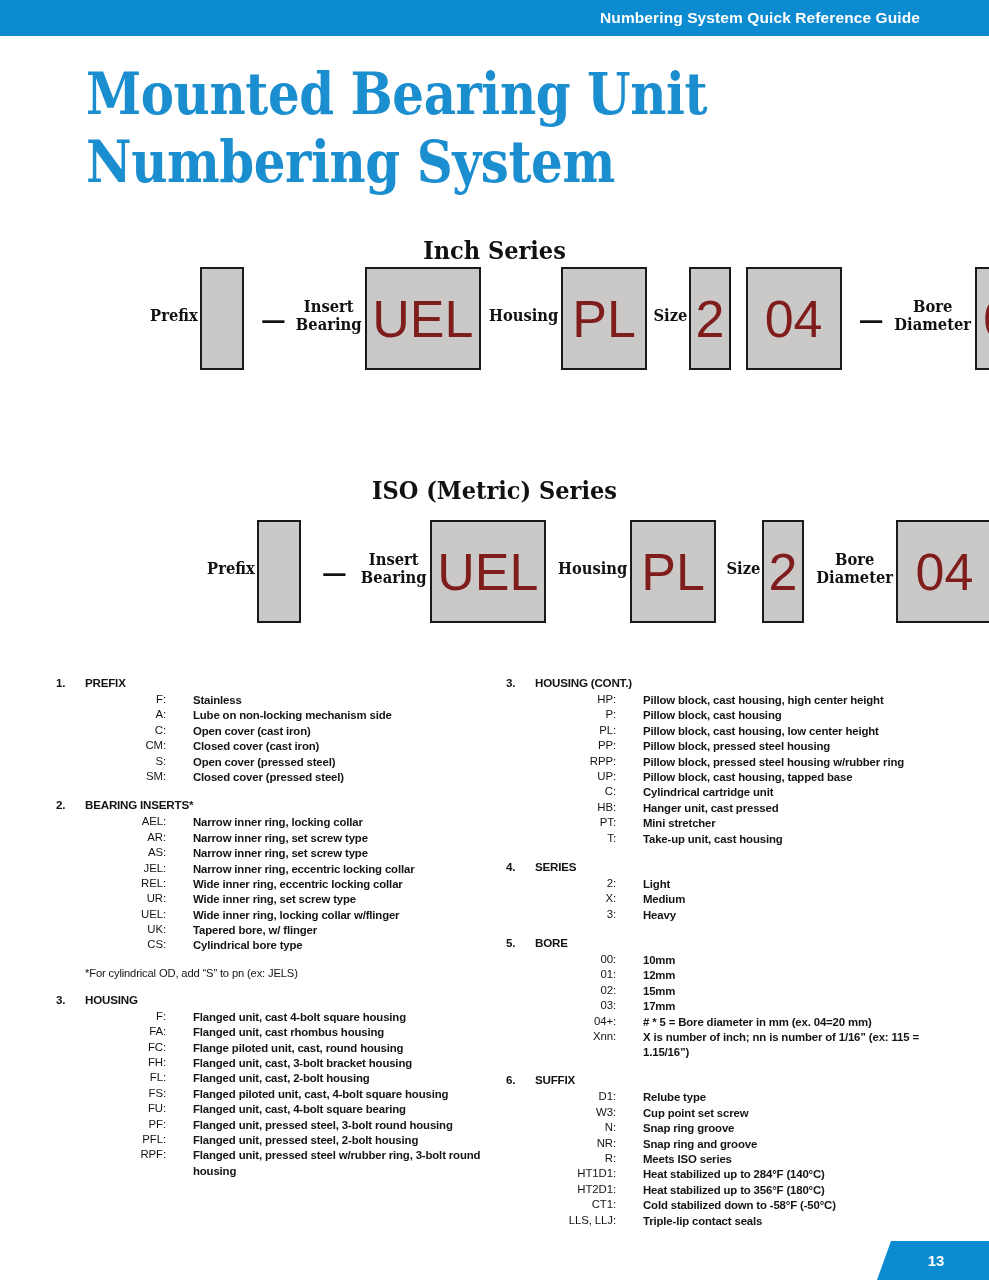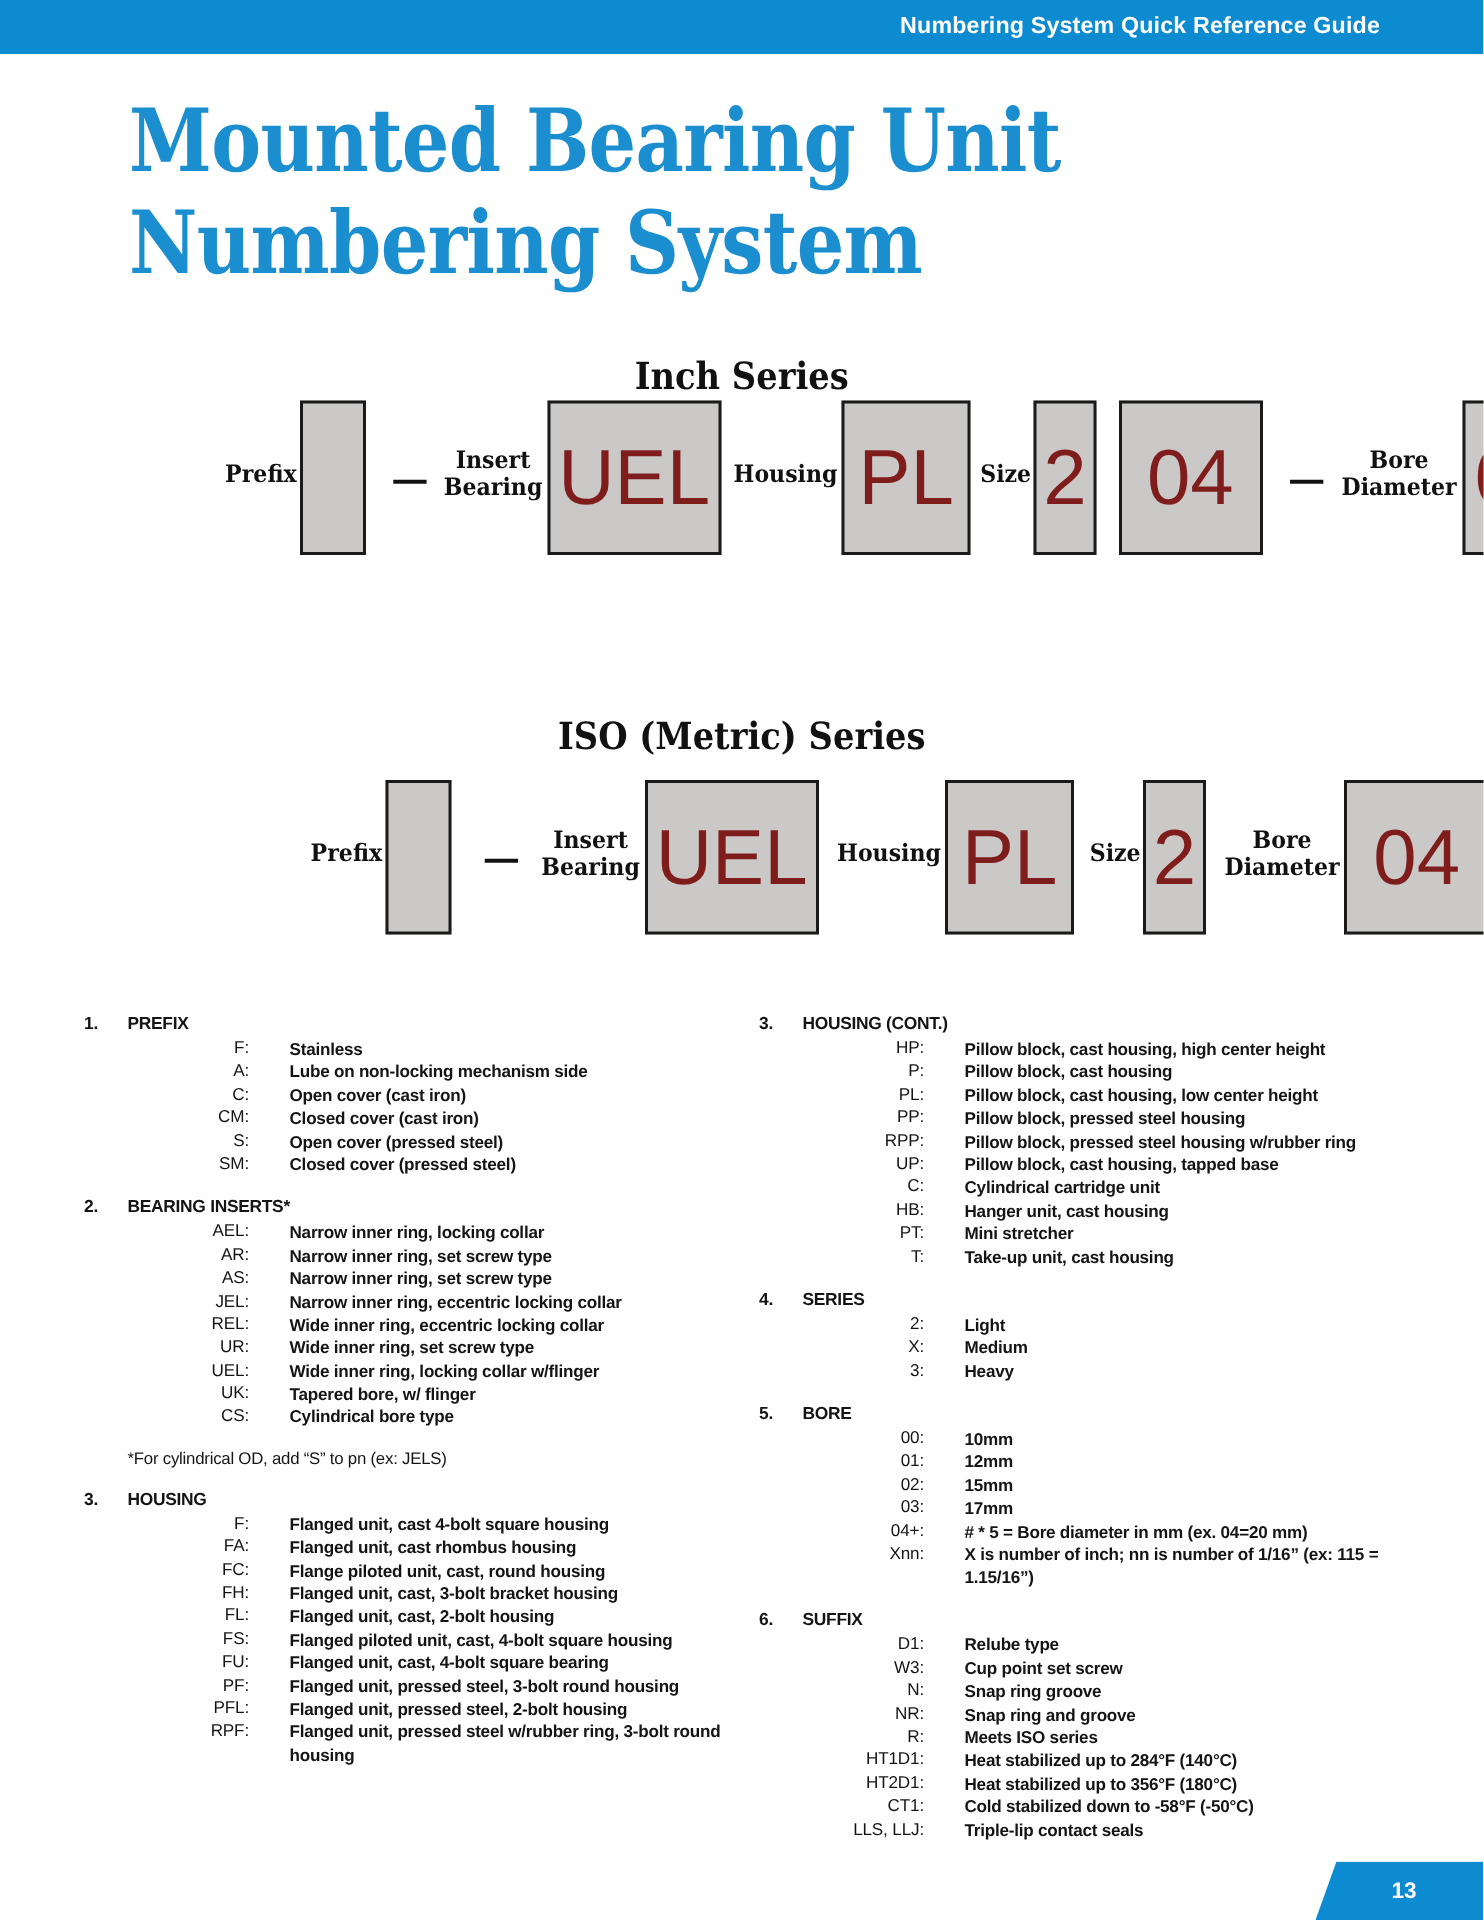--- a/index.html
+++ b/index.html
@@ -380,21 +380,21 @@
         <div class="entry">
           <span class="code">UP:</span>
           <span class="desc">Pillow block, cast housing, tapped base</span>
         </div>
         <div class="entry">
           <span class="code">C:</span>
           <span class="desc">Cylindrical cartridge unit</span>
         </div>
         <div class="entry">
           <span class="code">HB:</span>
-          <span class="desc">Hanger unit, cast housing</span>
+          <span class="desc">Hanger unit, cast pressed</span>
         </div>
         <div class="entry">
           <span class="code">PT:</span>
           <span class="desc">Mini stretcher</span>
         </div>
         <div class="entry">
           <span class="code">T:</span>
           <span class="desc">Take-up unit, cast housing</span>
         </div>
       </div>

